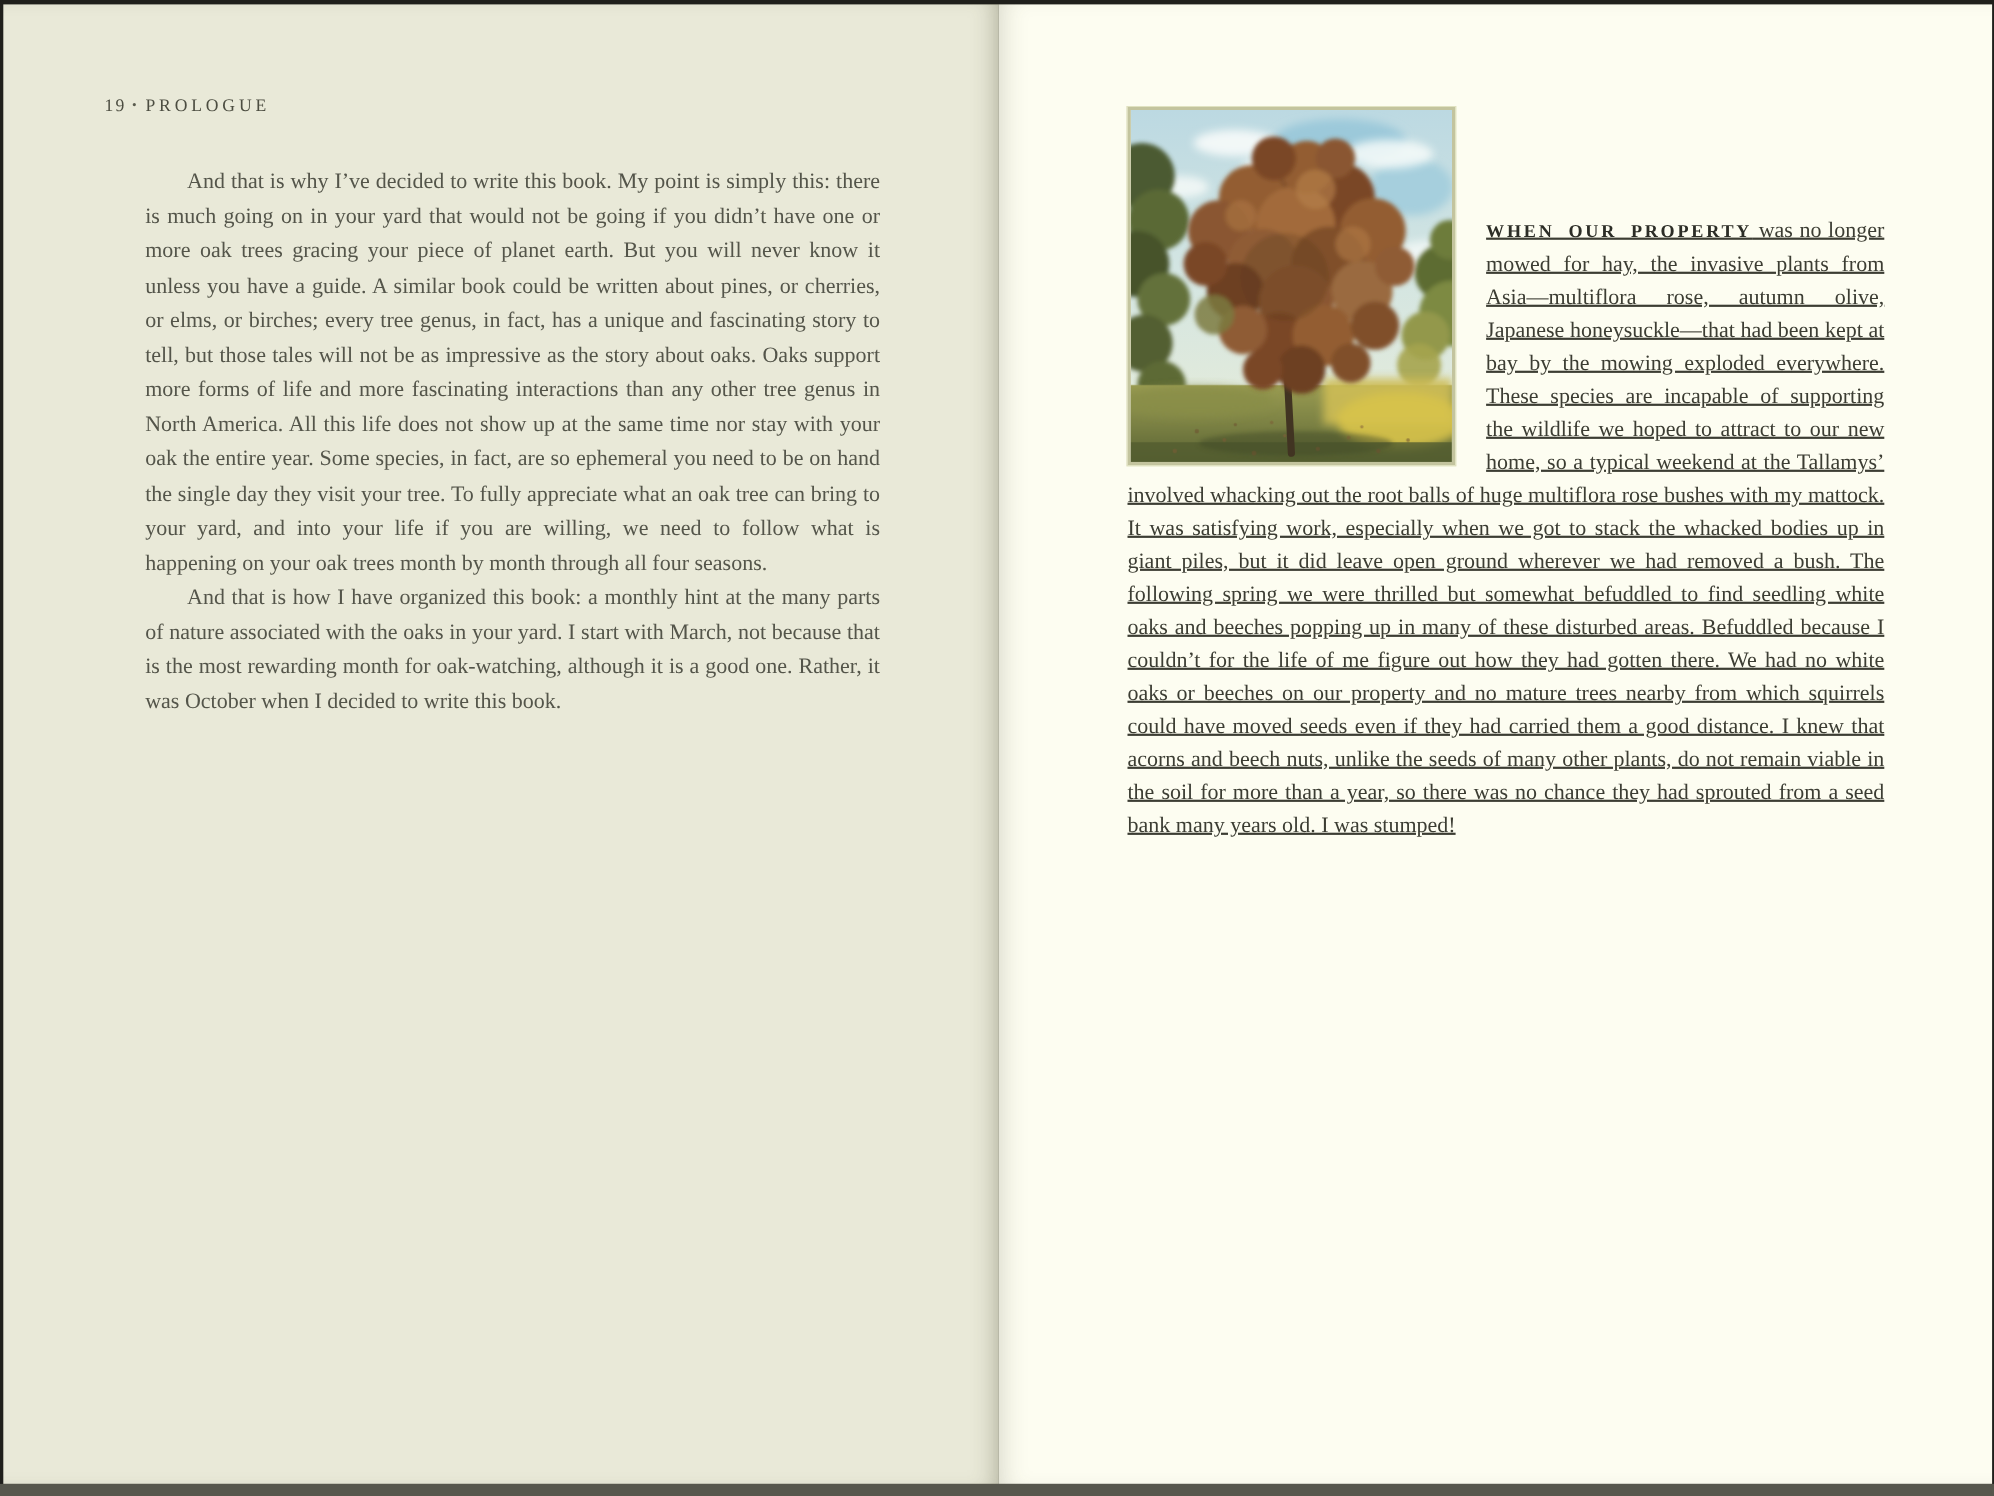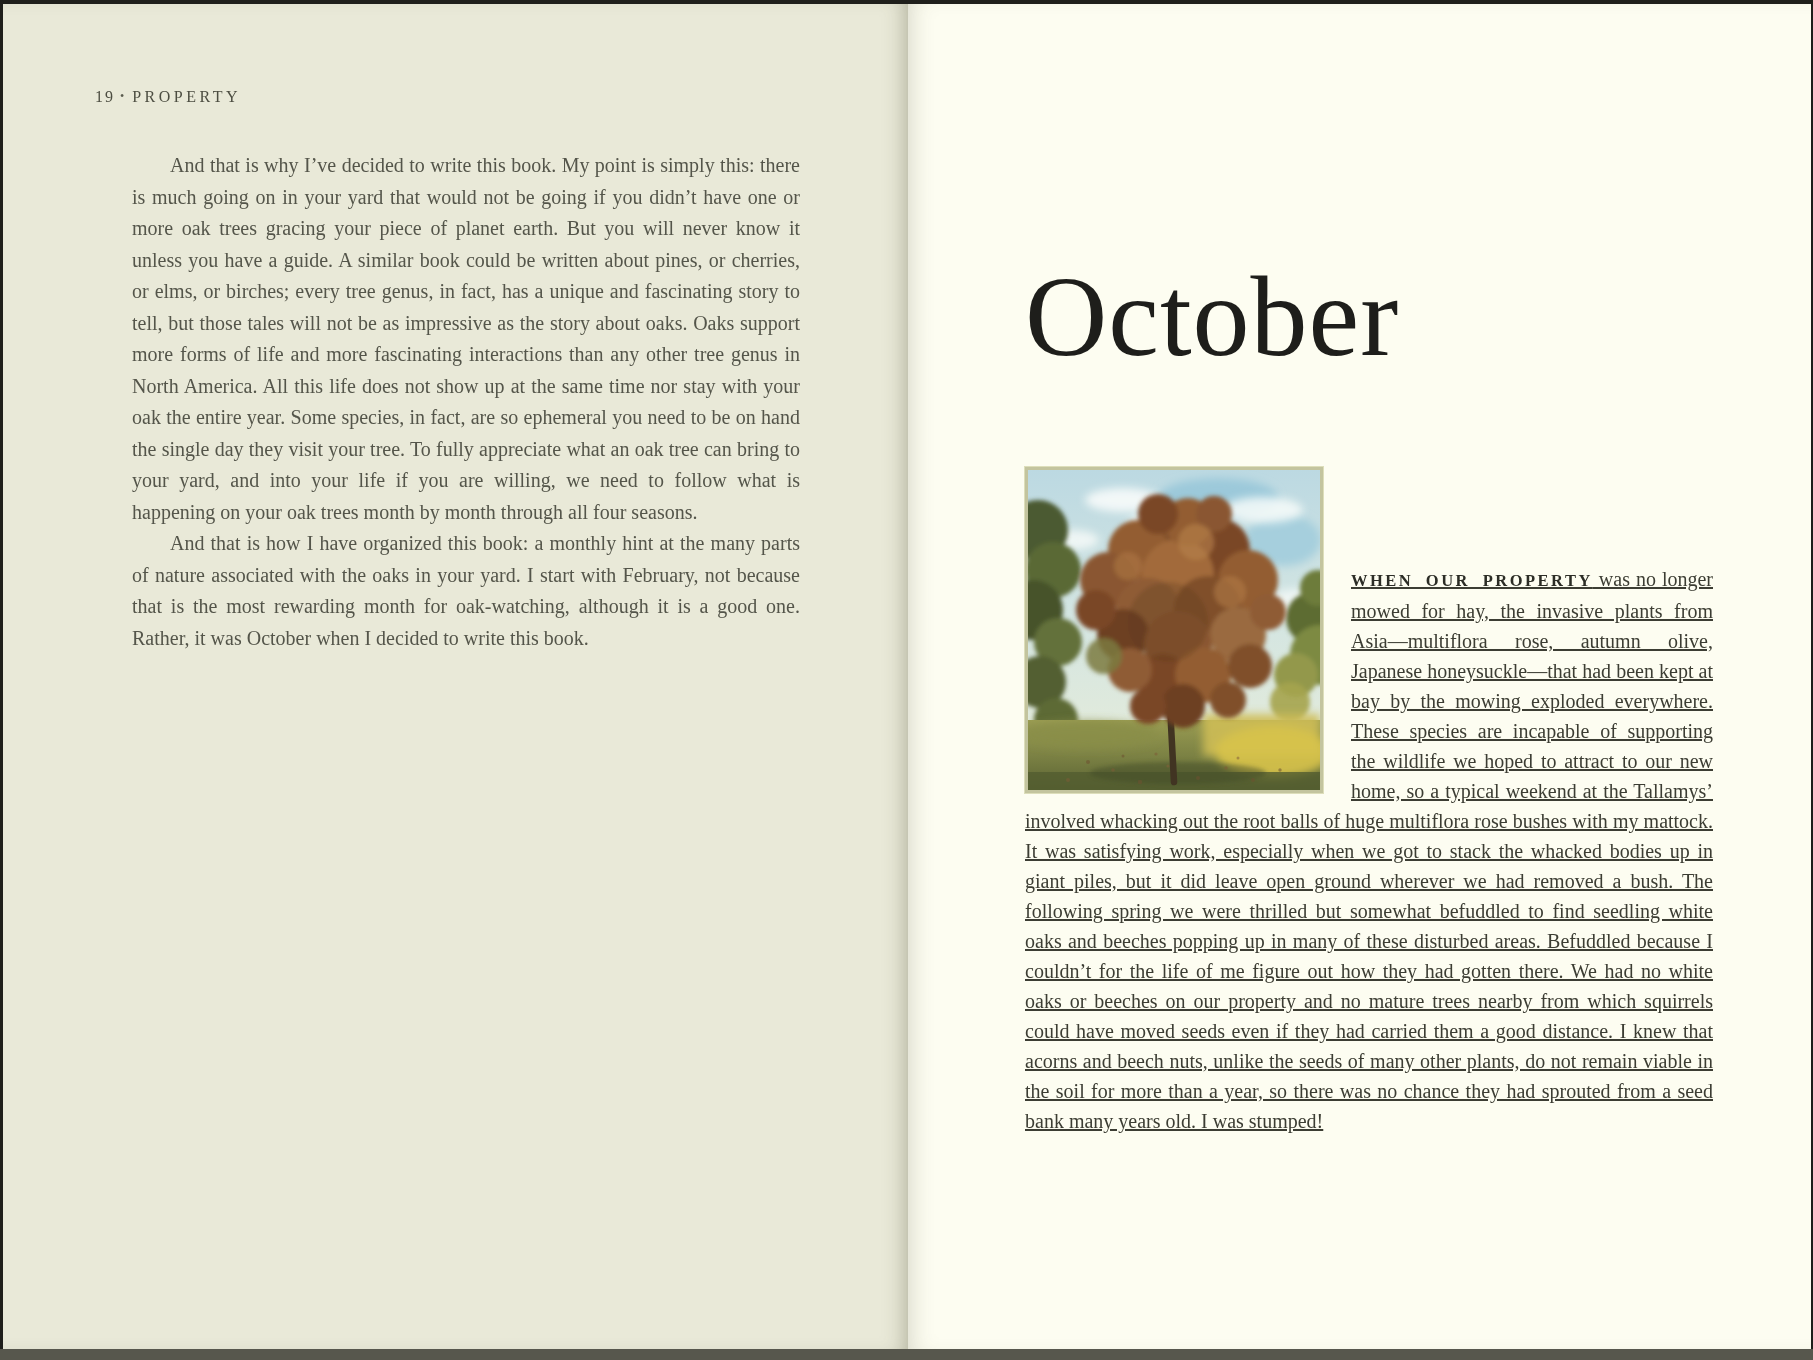--- a/index.html
+++ b/index.html
@@ -72,32 +72,31 @@
 </style>
 </head>
 <body>
 
 <div class="scene">
   <div class="spread">
 
     <div class="page left">
       <div class="left-inner">
         <div class="running-header">
-          <span class="pgnum">19</span><span class="dot">•</span><span class="sect">PROPERTY</span>
+          <span class="pgnum">19</span><span class="dot">•</span><span class="sect">PROLOGUE</span>
         </div>
         <div class="body-text">
           <p>And that is why I’ve decided to write this book. My point is simply this: there is much going on in your yard that would not be going if you didn’t have one or more oak trees gracing your piece of planet earth. But you will never know it unless you have a guide. A similar book could be written about pines, or cherries, or elms, or birches; every tree genus, in fact, has a unique and fascinating story to tell, but those tales will not be as impressive as the story about oaks. Oaks support more forms of life and more fascinating interactions than any other tree genus in North America. All this life does not show up at the same time nor stay with your oak the entire year. Some species, in fact, are so ephemeral you need to be on hand the single day they visit your tree. To fully appreciate what an oak tree can bring to your yard, and into your life if you are willing, we need to follow what is happening on your oak trees month by month through all four seasons.</p>
-          <p>And that is how I have organized this book: a monthly hint at the many parts of nature associated with the oaks in your yard. I start with February, not because that is the most rewarding month for oak-watching, although it is a good one. Rather, it was October when I decided to write this book.</p>
+          <p>And that is how I have organized this book: a monthly hint at the many parts of nature associated with the oaks in your yard. I start with March, not because that is the most rewarding month for oak-watching, although it is a good one. Rather, it was October when I decided to write this book.</p>
         </div>
       </div>
     </div>
 
     <div class="page right">
       <div class="right-inner">
-        <h1 class="chapter-title">October</h1>
 
         <figure class="photo-frame">
           <svg viewBox="0 0 292 320" width="292" height="320">
             <defs>
               <linearGradient id="sky" x1="0" y1="0" x2="0" y2="1">
                 <stop offset="0" stop-color="#bcd9e2"></stop>
                 <stop offset="0.45" stop-color="#d3e5e2"></stop>
                 <stop offset="1" stop-color="#e9edd8"></stop>
               </linearGradient>
               <linearGradient id="grnd" x1="0" y1="0" x2="0" y2="1">

